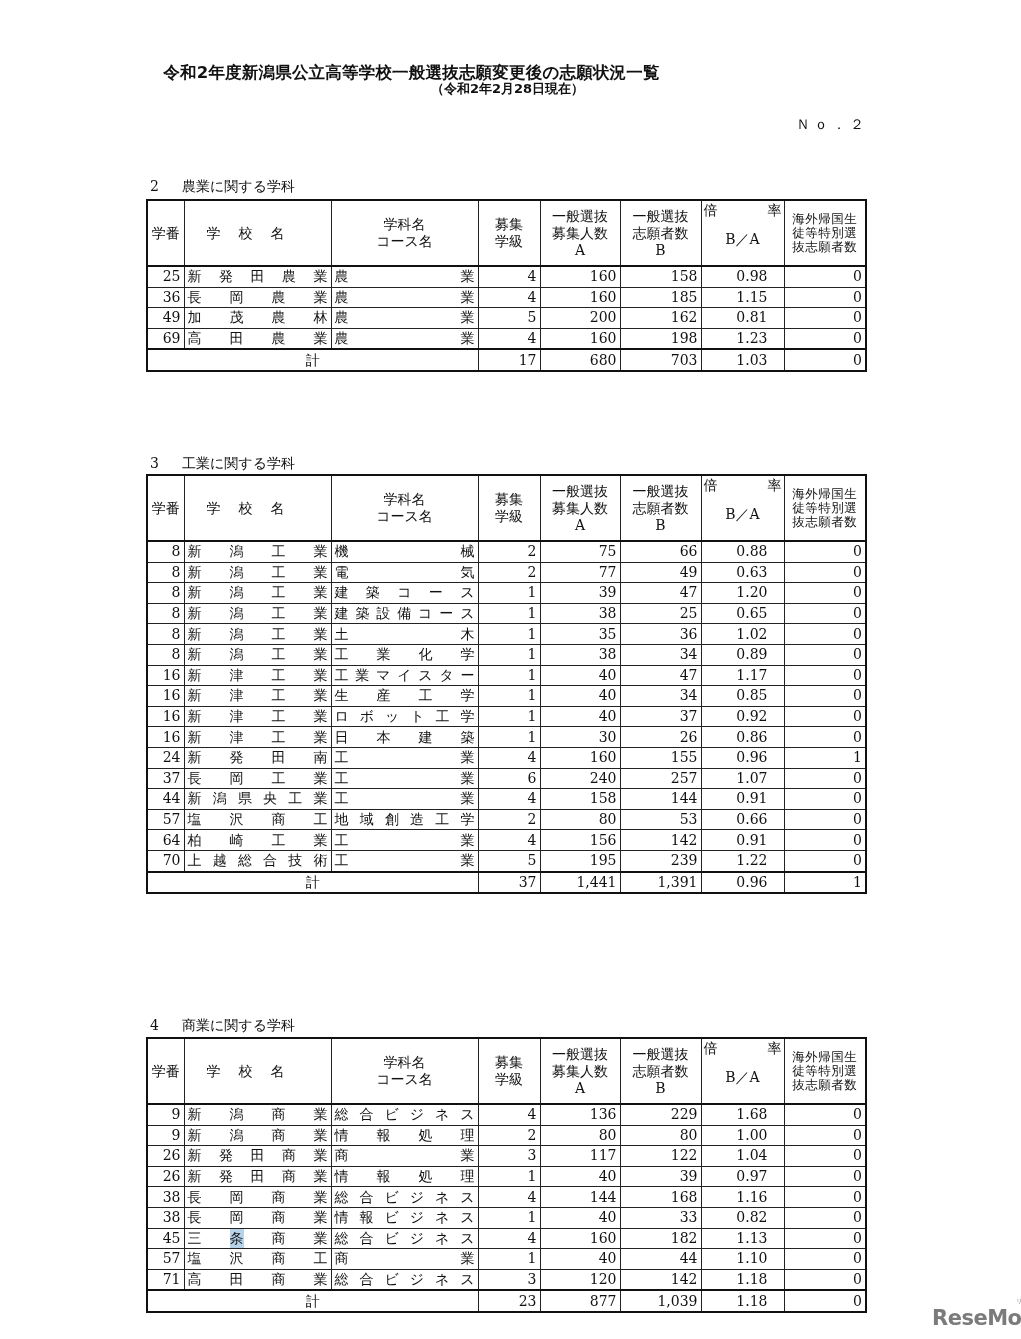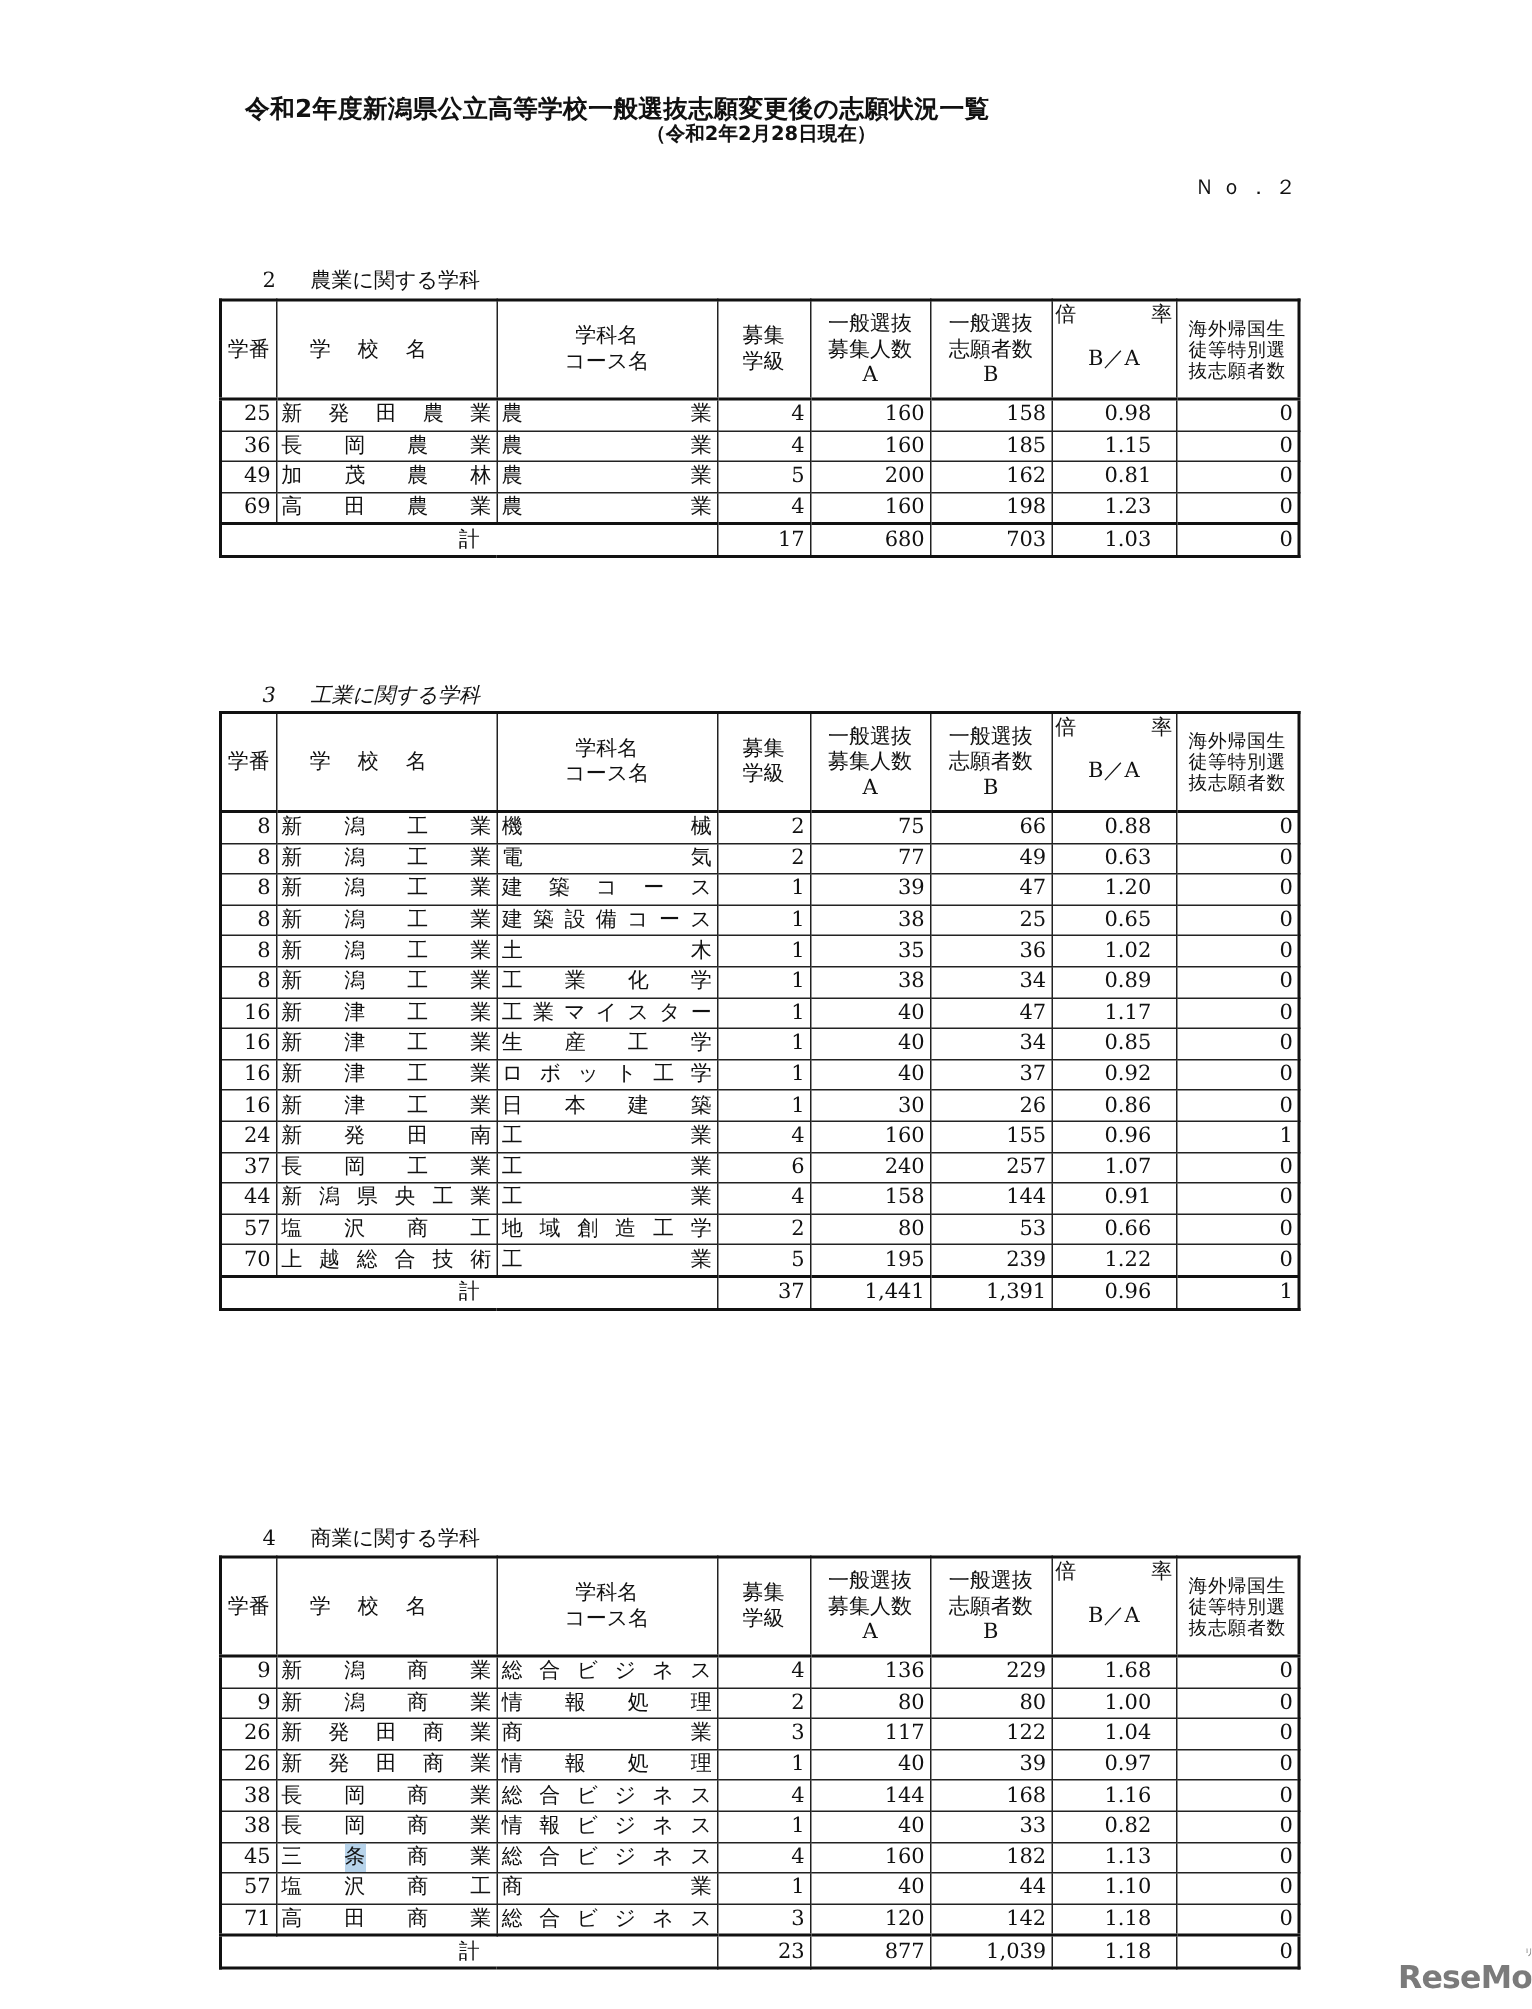--- a/index.html
+++ b/index.html
@@ -14,21 +14,21 @@
   }
   .subtitle {
     position: absolute; left: 0; width: 1015px; top: 80px; text-align: center;
     font-family: "DejaVu Sans", "Liberation Sans", sans-serif;
     font-size: 13px; font-weight: bold;
   }
   .page-no {
     position: absolute; left: 796px; top: 116px; font-size: 14px; letter-spacing: 4px;
   }
   .section-title {
-    position: absolute; left: 150px; font-size: 14px; margin-left: 25px;
+    position: absolute; left: 150px; font-size: 14px;
   }
   .section-title .num { display: inline-block; width: 32px; }
   table.grid {
     position: absolute; left: 146px; border-collapse: collapse; table-layout: fixed;
     width: 721px; border: 2px solid #111;
     font-size: 14px;
   }
   table.grid th, table.grid td {
     border: 1px solid #222; padding: 0 3px; height: 19.6px; line-height: 19px;
     white-space: nowrap; overflow: hidden;
@@ -205,21 +205,21 @@
         <tr class="total">
           <td colspan="3" class="total-label">計</td>
           <td class="num">17</td>
           <td class="num">680</td>
           <td class="num">703</td>
           <td class="num" style="padding-right:16px">1.03</td>
           <td class="num">0</td>
         </tr>
       </tbody>
     </table>
-    <div class="section-title" style="top: 455px; font-style: italic;"><span class="num">3</span><span>工業に関する学科</span></div>
+    <div class="section-title" style="top: 455px;"><span class="num">3</span><span>工業に関する学科</span></div>
     <table class="grid" style="top: 474px;">
       <colgroup>
         <col style="width:37px">
         <col style="width:147px">
         <col style="width:147px">
         <col style="width:62px">
         <col style="width:80px">
         <col style="width:81px">
         <col style="width:83px">
         <col style="width:82px">
@@ -589,20 +589,42 @@
               <span>創</span>
               <span>造</span>
               <span>工</span>
               <span>学</span>
             </div>
           </td>
           <td class="num">2</td>
           <td class="num">80</td>
           <td class="num">53</td>
           <td class="num" style="padding-right:16px">0.66</td>
+          <td class="num">0</td>
+        </tr>
+        <tr>
+          <td class="id">64</td>
+          <td class="spread">
+            <div class="spread-inner">
+              <span>柏</span>
+              <span>崎</span>
+              <span>工</span>
+              <span>業</span>
+            </div>
+          </td>
+          <td class="spread">
+            <div class="spread-inner">
+              <span>工</span>
+              <span>業</span>
+            </div>
+          </td>
+          <td class="num">4</td>
+          <td class="num">156</td>
+          <td class="num">142</td>
+          <td class="num" style="padding-right:16px">0.91</td>
           <td class="num">0</td>
         </tr>
         <tr>
           <td class="id">70</td>
           <td class="spread">
             <div class="spread-inner">
               <span>上</span>
               <span>越</span>
               <span>総</span>
               <span>合</span>

